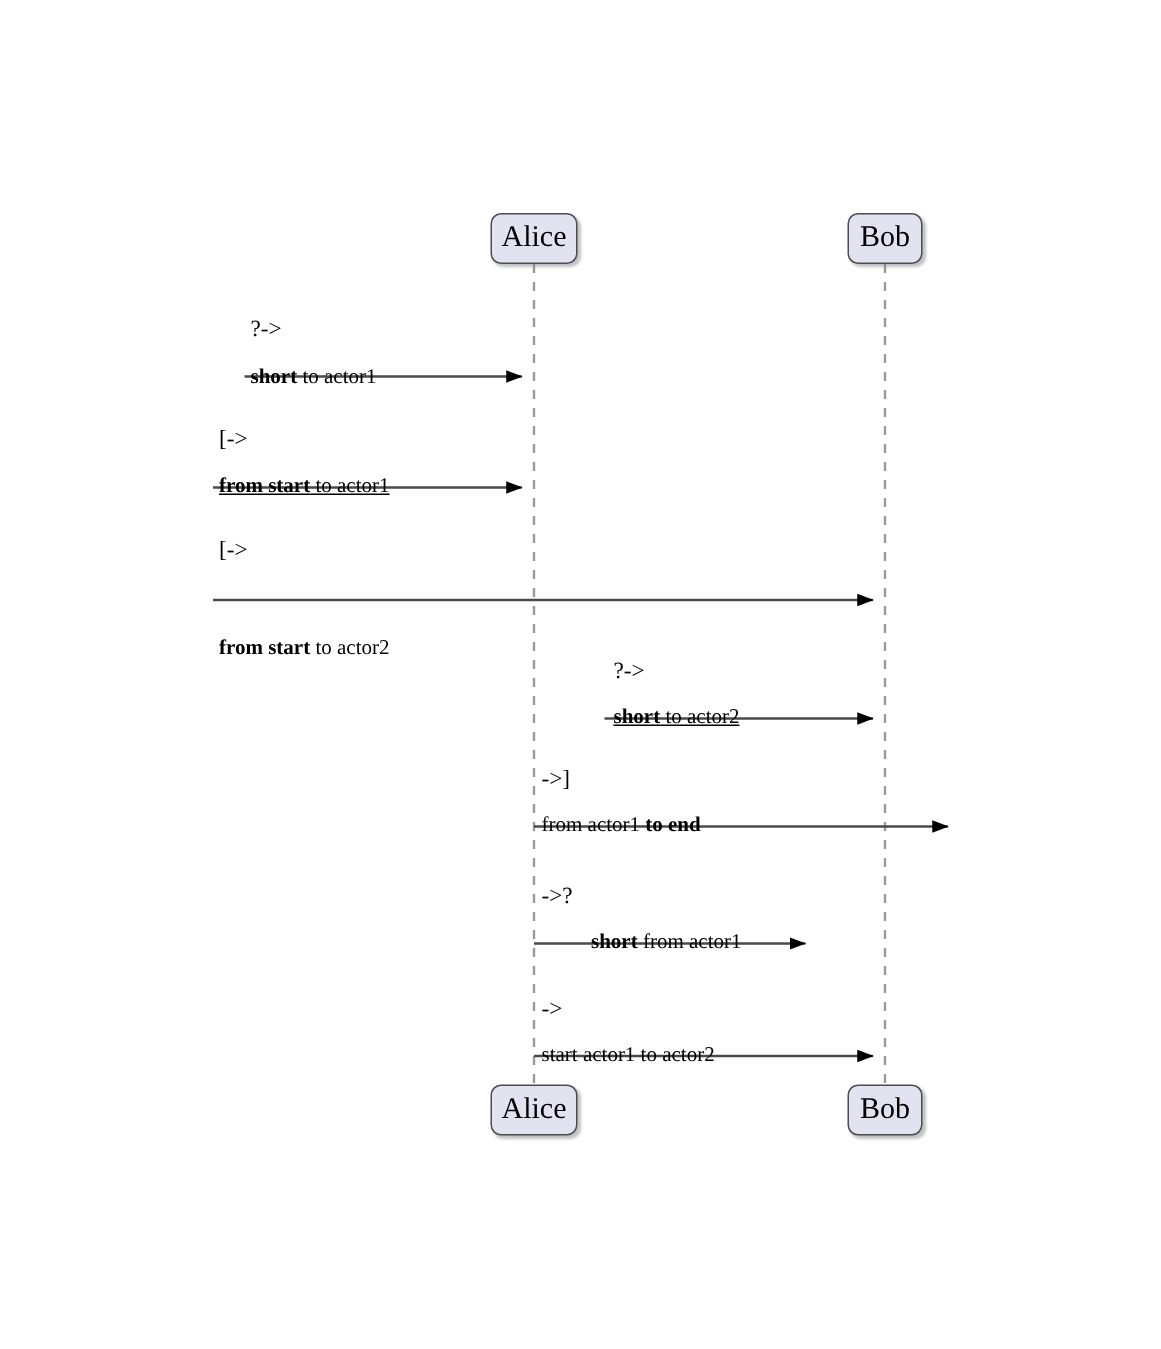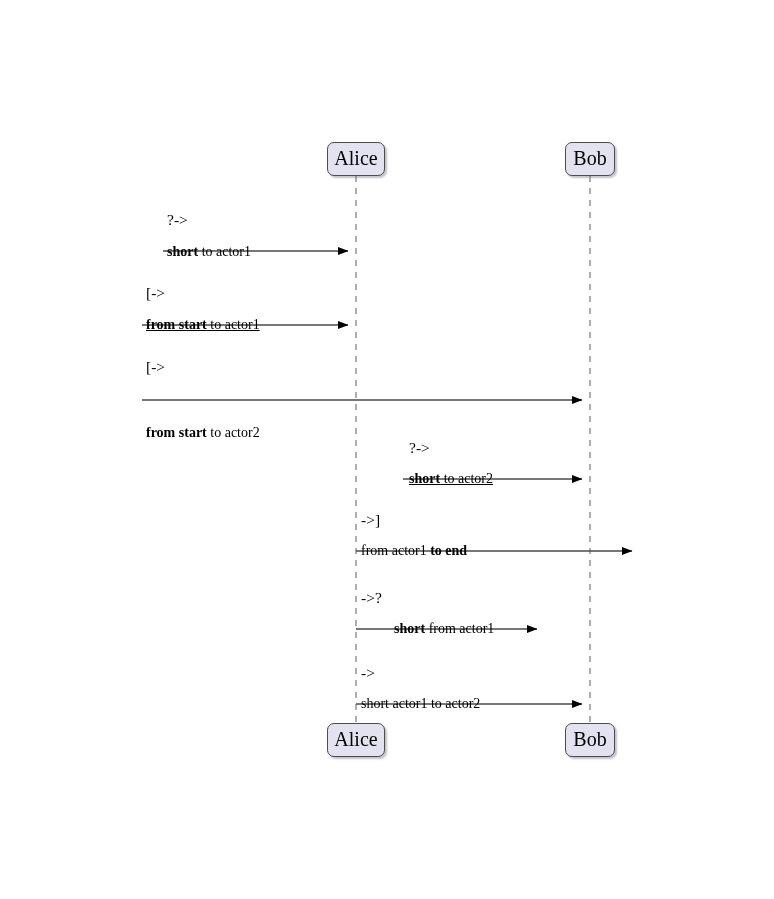--- a/index.html
+++ b/index.html
@@ -117,16 +117,16 @@
       <div class="msg-label" style="left: 146px; top: 318px; text-decoration: underline;"><span class="b">from start</span><span> to actor1</span></div>
       <div class="msg-type" style="left: 146px; top: 359px;">[-&gt;</div>
       <div class="msg-label" style="left: 146px; top: 392px; margin-top: 34px;"><span class="b">from start</span><span> to actor2</span></div>
       <div class="msg-type" style="left: 409px; top: 440px;">?-&gt;</div>
       <div class="msg-label" style="left: 409px; top: 472px; text-decoration: underline;"><span class="b">short</span><span> to actor2</span></div>
       <div class="msg-type" style="left: 361px; top: 512px;">-&gt;]</div>
       <div class="msg-label" style="left: 361px; top: 544px;"><span>from actor1 </span><span class="b">to end</span></div>
       <div class="msg-type" style="left: 361px; top: 590px;">-&gt;?</div>
       <div class="msg-label" style="left: 361px; top: 622px; margin-left: 33px;"><span class="b">short</span><span> from actor1</span></div>
       <div class="msg-type" style="left: 361px; top: 665px;">-&gt;</div>
-      <div class="msg-label" style="left: 361px; top: 697px;"><span>short actor1 to actor2</span></div>
+      <div class="msg-label" style="left: 361px; top: 697px;"><span>start actor1 to actor2</span></div>
     </div>
 
 </div>
 
 </body></html>

